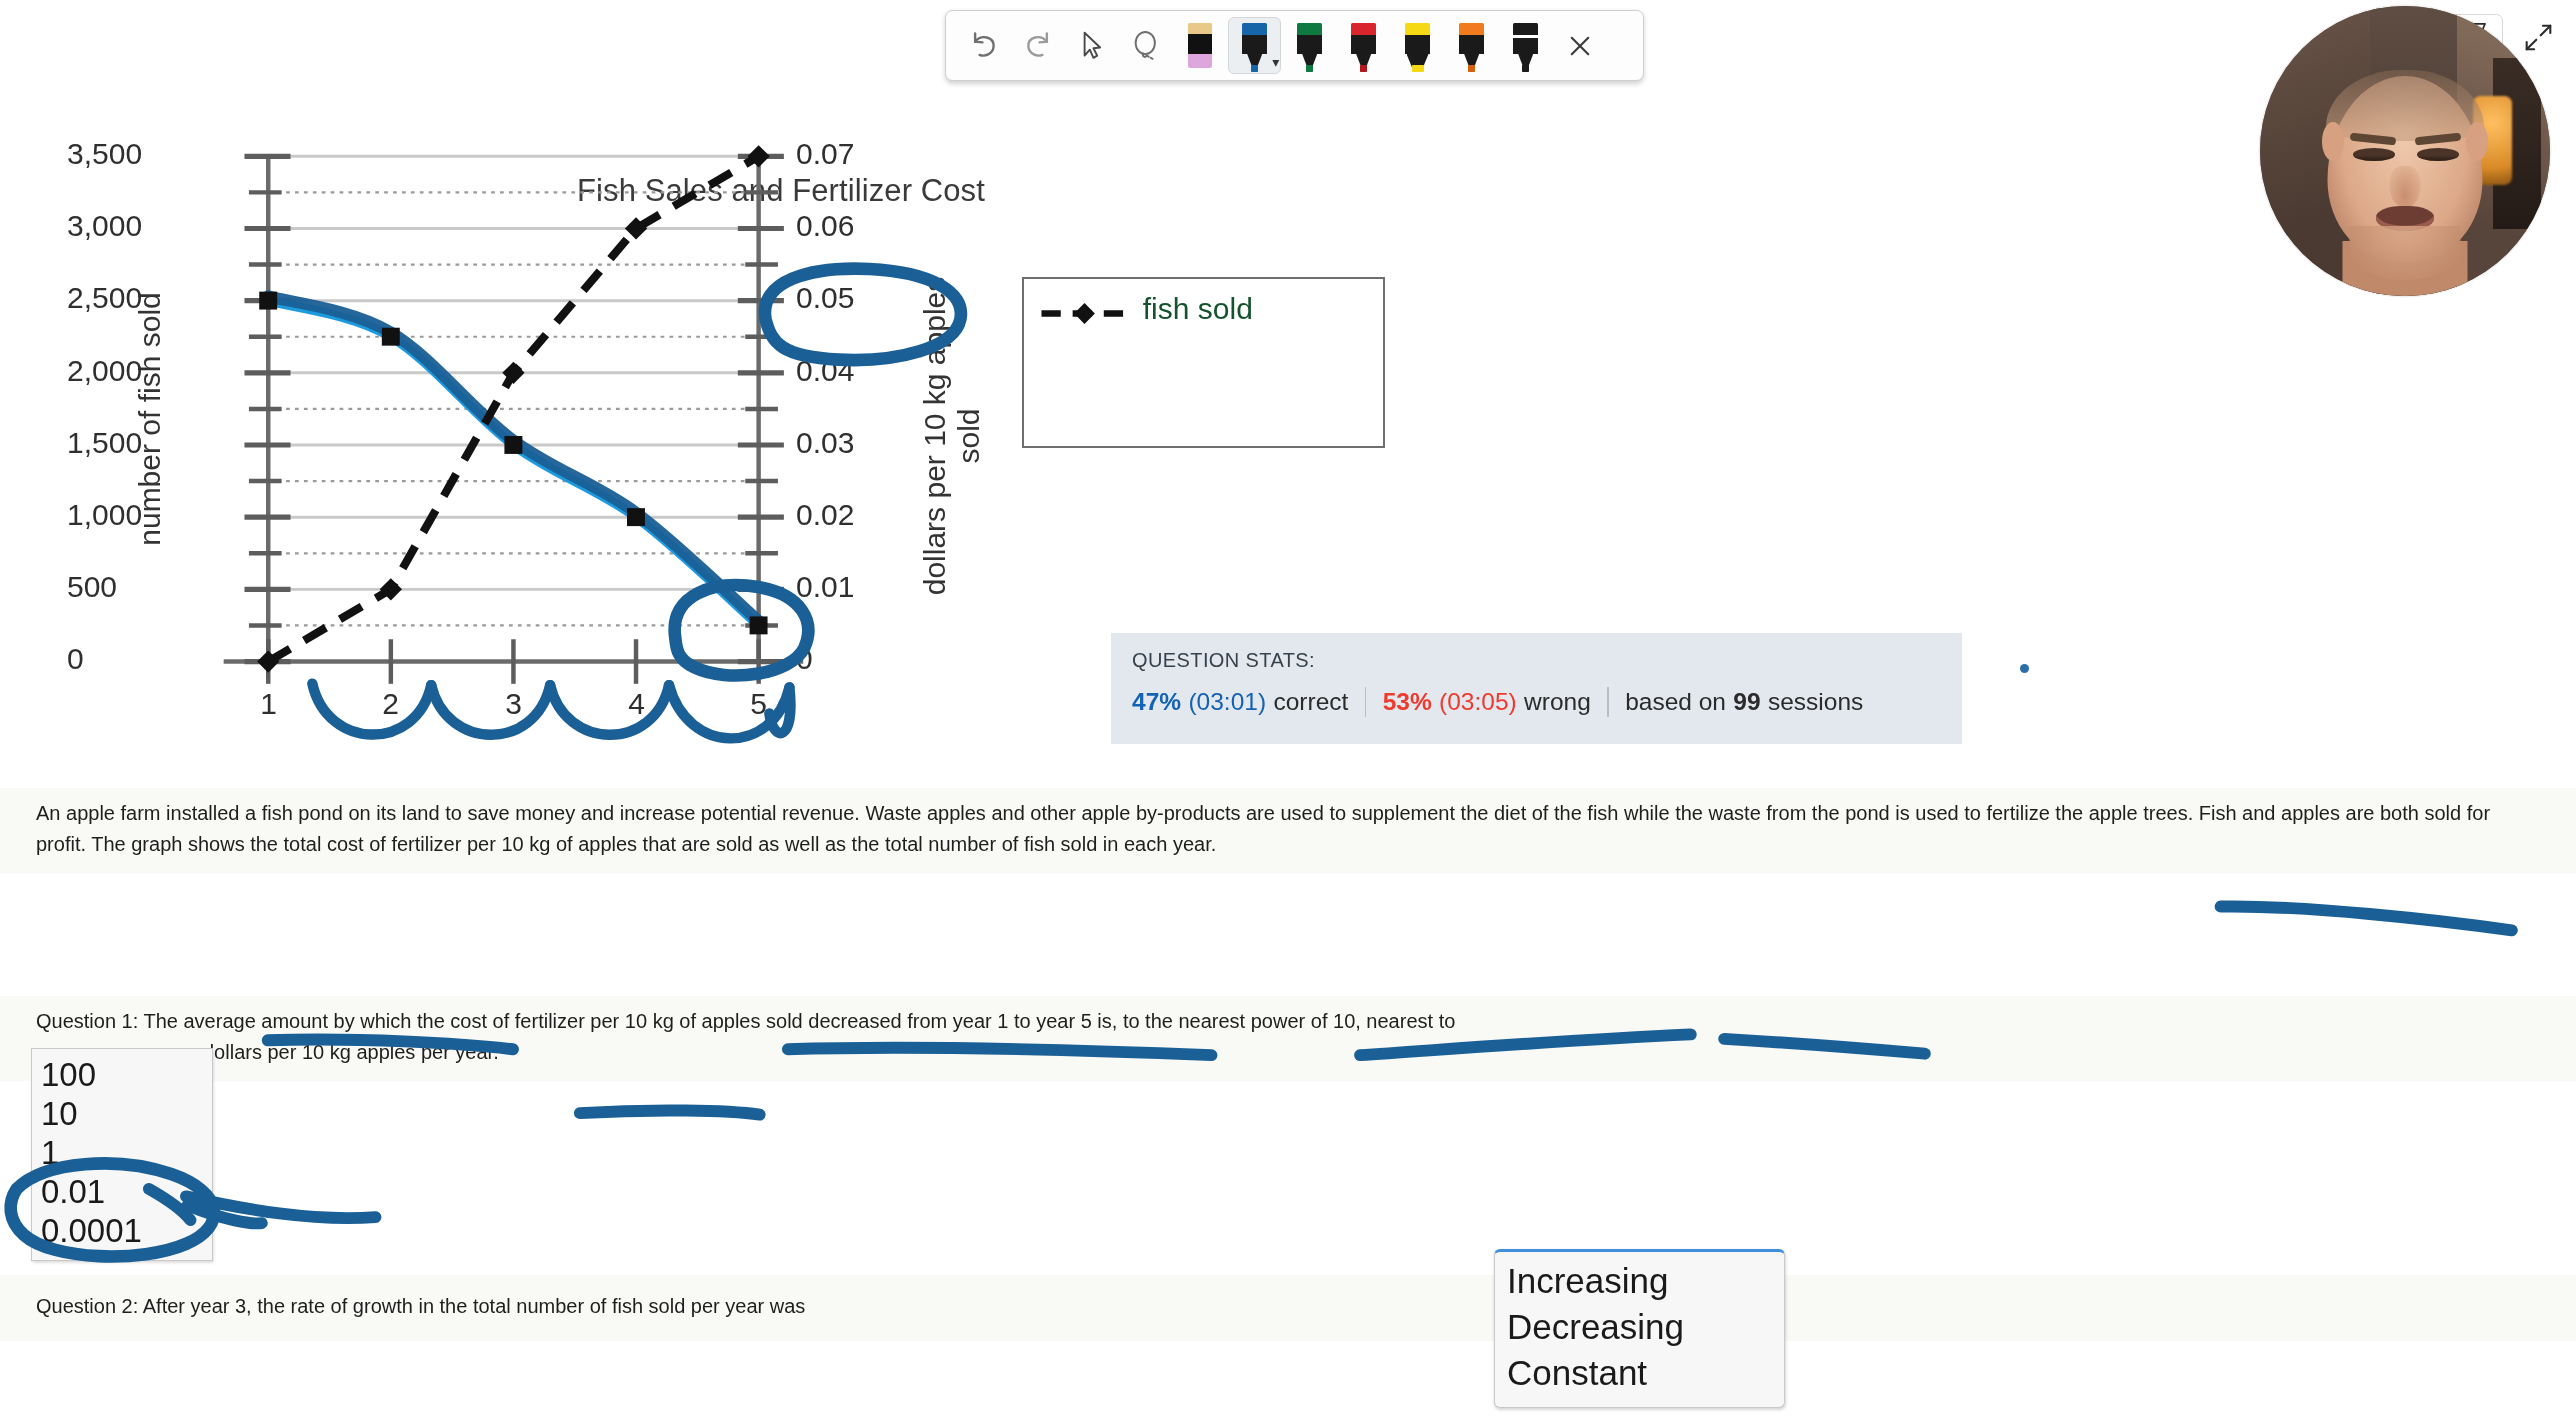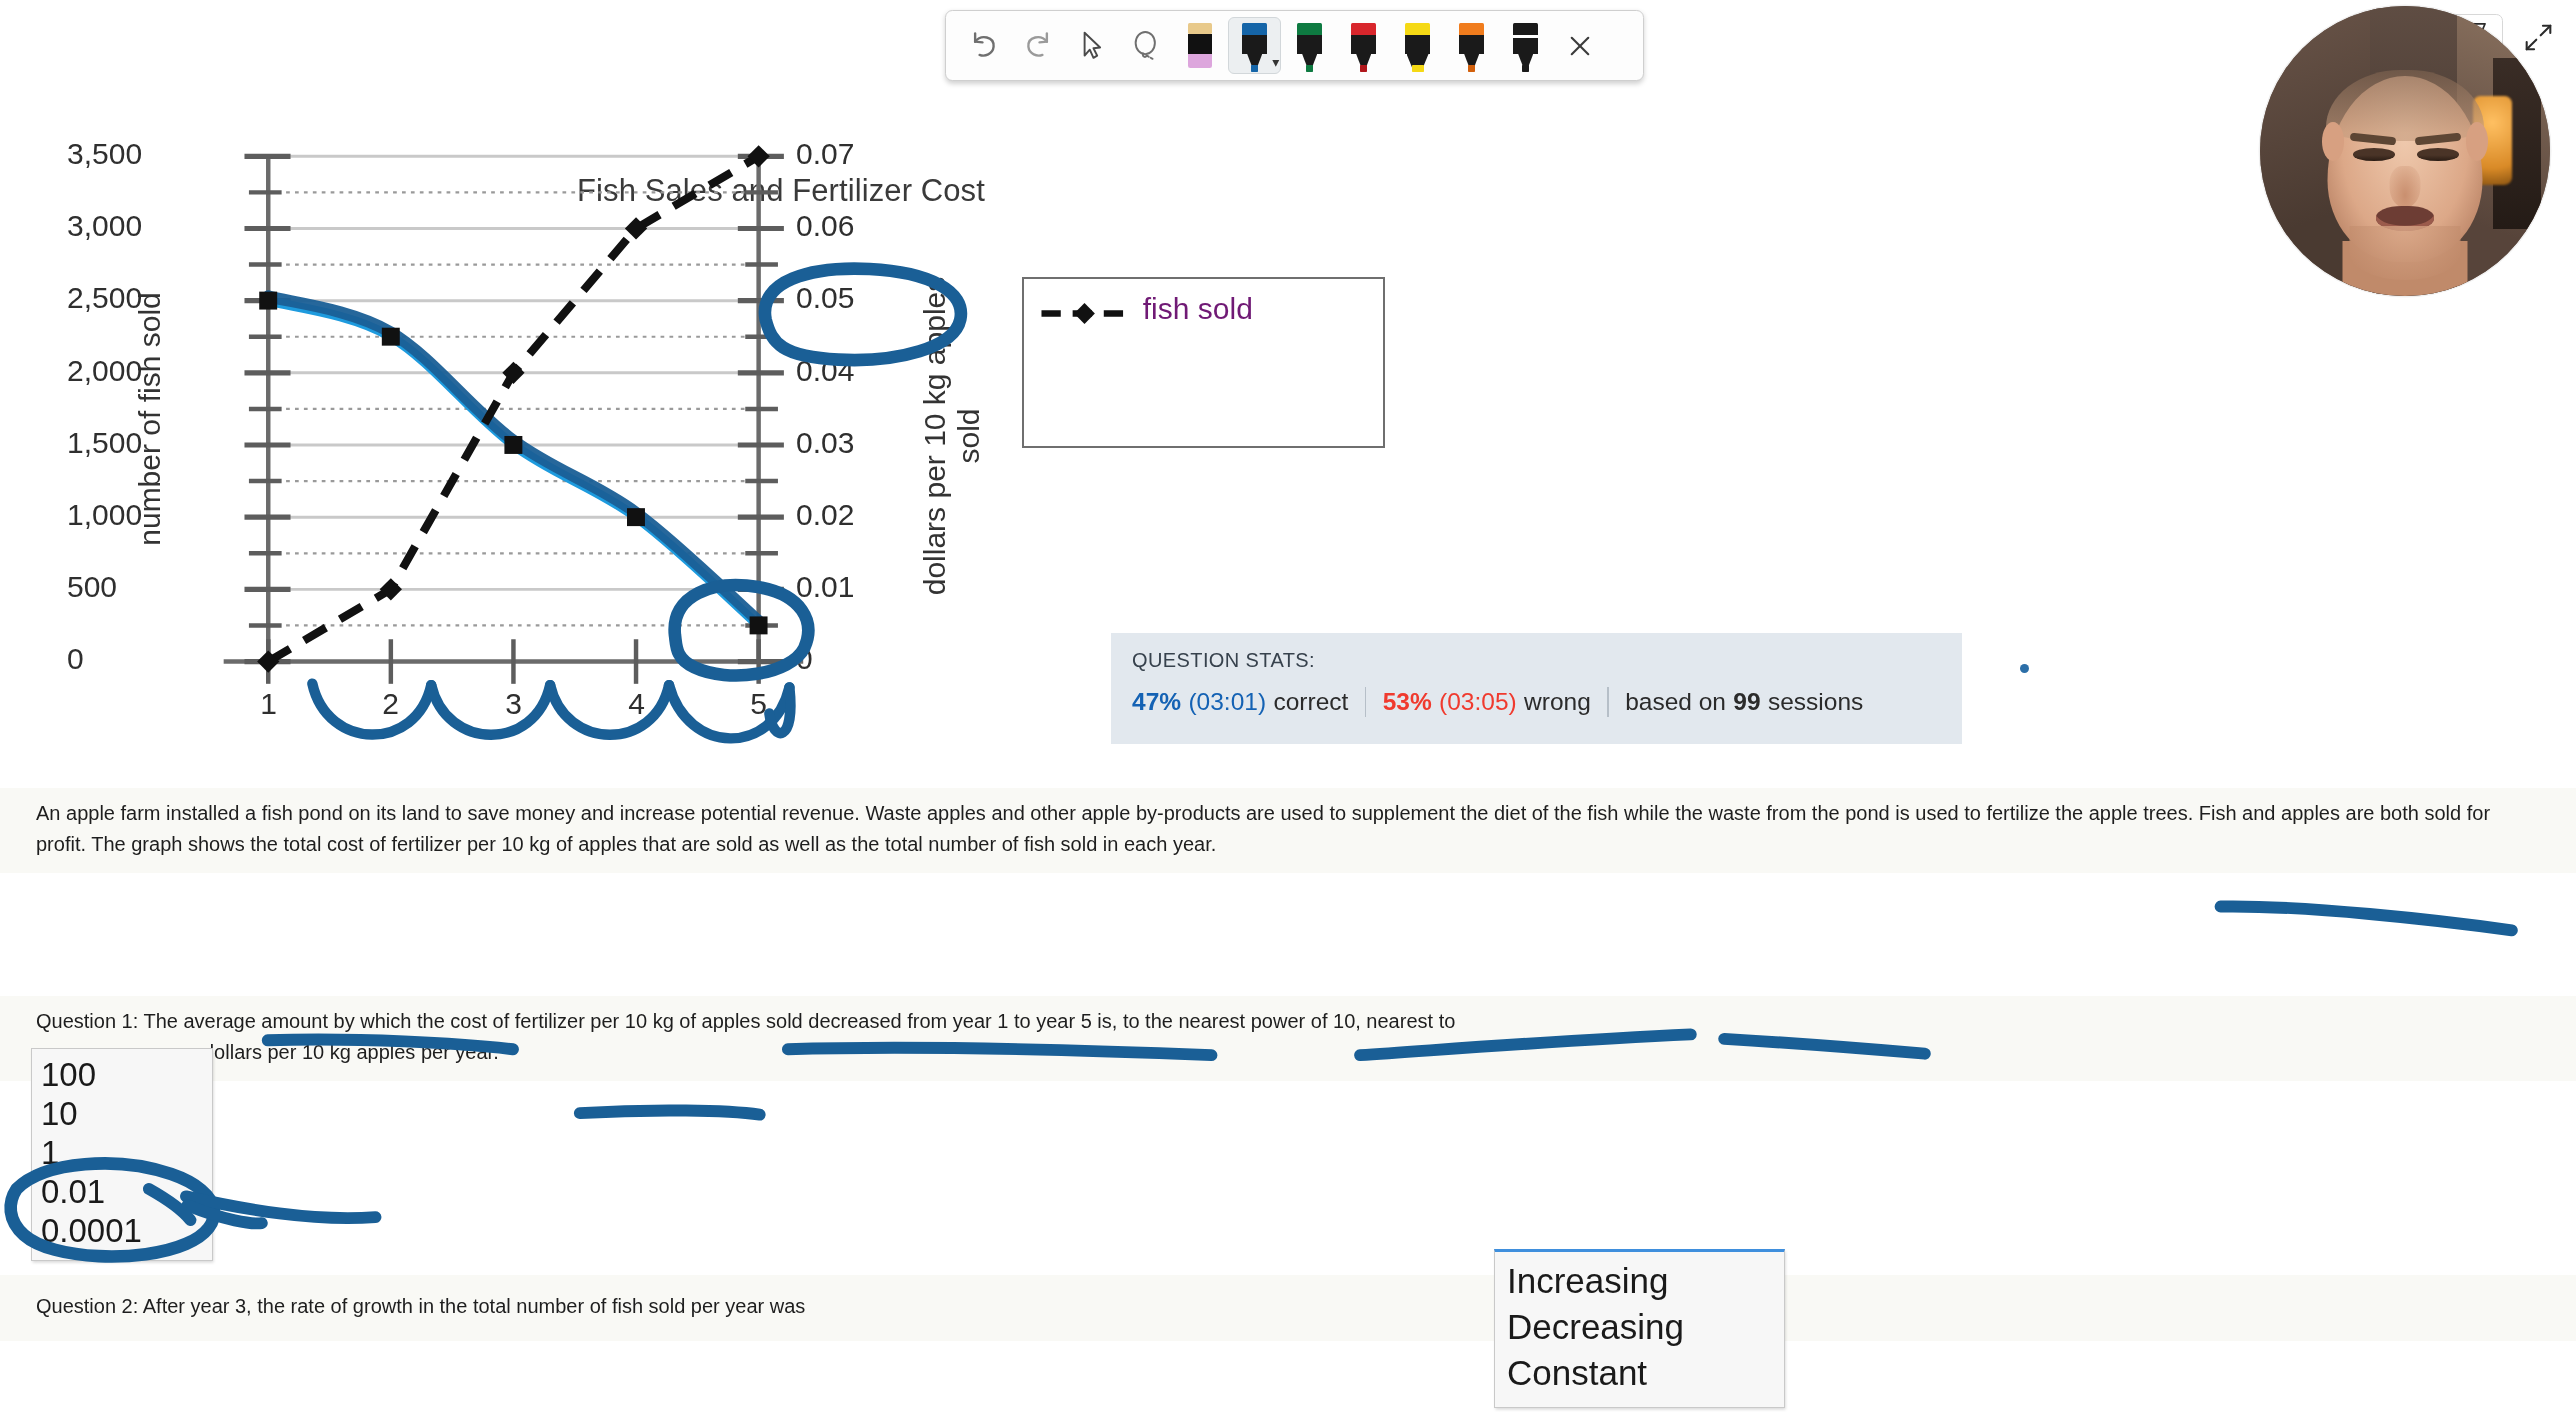--- a/index.html
+++ b/index.html
@@ -131,21 +131,21 @@
   .xtick-lbl{position:absolute;font-size:30px;color:#2f2f2f;text-align:center;width:45px;}
 
   
   #legend{
     left:977px;top:195px;width:363px;height:171px;
     background:#fff;border:2.2px solid #6f6f6f;box-sizing:border-box;
     padding:13.4px 16.4px;
   }
   .leg-row{display:flex;align-items:flex-start;gap:13.4px;margin-bottom:12px;}
   .leg-key{width:89px;height:33px;position:relative;flex:0 0 auto;margin-top:4.5px;}
-  .leg-txt{font-size:30px;color:#701a75;line-height:1.12;}
+  .leg-txt{font-size:30px;color:#14532d;line-height:1.12;}
 
   
   #qstats{
     left:1111px;top:633px;width:851px;height:111px;
     background:#e2e8ee;box-sizing:border-box;padding:16.4px 21px;
   }
   #qstats .hdr{font-size:20px;letter-spacing:0.4px;color:#37424d;}
   #qstats .row{margin-top:15px;font-size:24.5px;color:#2b2b2b;display:flex;align-items:center;gap:0;}
   #qstats .row b{font-weight:bold;}
   .c-blue{color:#1462b4;}
@@ -165,21 +165,21 @@
   #q1-block{left:0;top:996px;width:2576px;padding:10.4px 36px 13.4px 36px;}
   #q2-block{left:0;top:1275px;width:2576px;padding:16.4px 36px 19.3px 36px;}
 
   
   .dd{
     background:#f7f7f7;border:1.1px solid #c9c9c9;
     box-sizing:border-box;box-shadow:0.7px 1.5px 3px rgba(0,0,0,.16);
   }
   .dd .opt{font-size:33px;color:#1a1a1a;line-height:1.18;padding:0 9px;white-space:nowrap;}
   #dd-q1{left:31px;top:1048px;width:182px;padding:7.4px 0 9px 0;}
-  #dd-q2{left:1494px;top:1249px;width:291px;padding:6px 0 10.4px 0;border-top:3px solid #3f8fdd;}
+  #dd-q2{left:1494px;top:1249px;width:291px;padding:6px 0 10.4px 0;border-top:3px solid #3f8fdd;border-radius:6px;}
   #dd-q2 .opt{font-size:35px;line-height:1.32;padding:0 12px;}
 
   
   #ink-layer{left:0;top:0;width:2576px;height:1423px;pointer-events:none;}
 </style>
 </head>
 <body>
 
 <div class="abs" id="chart-card">
 

